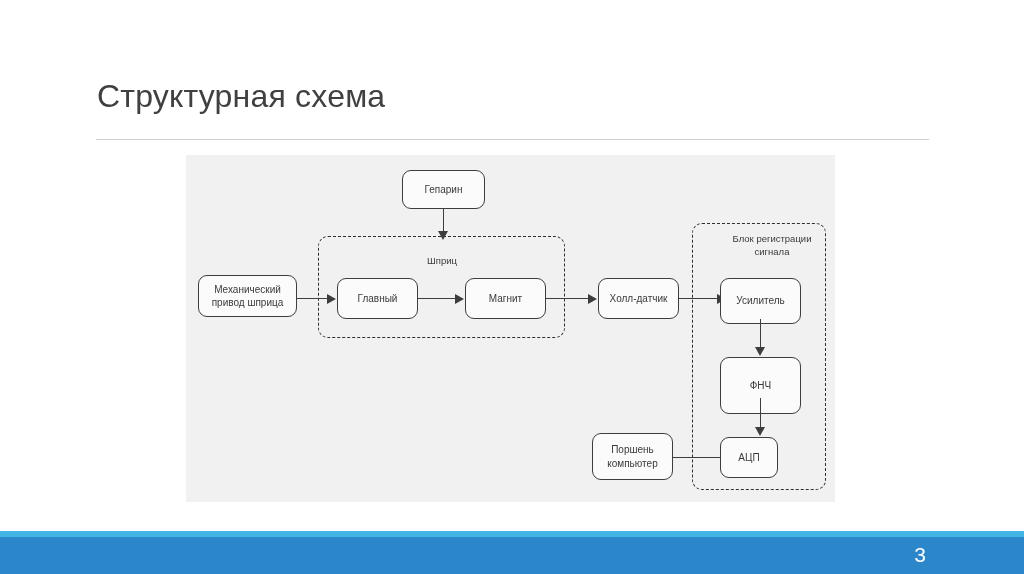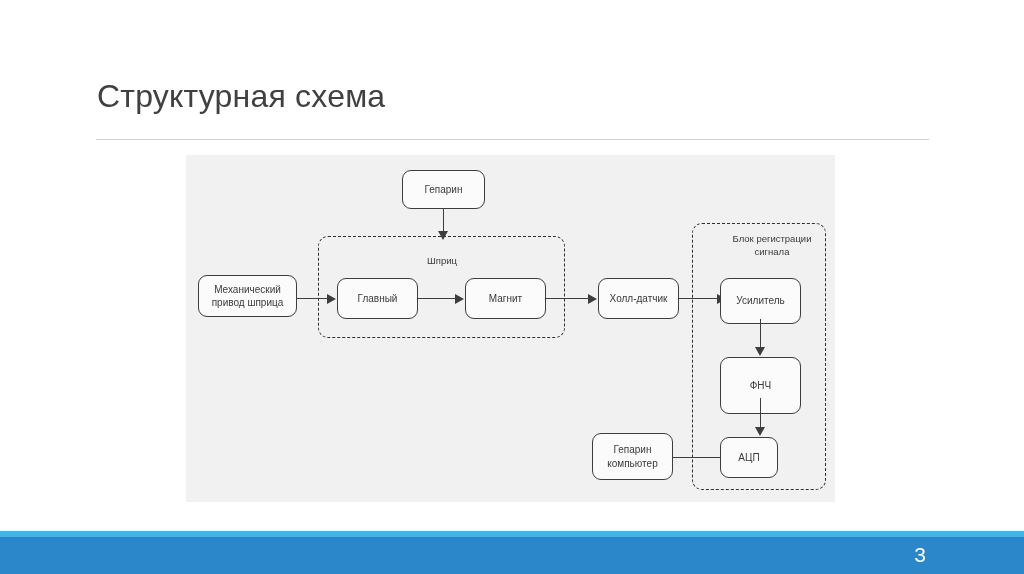--- a/index.html
+++ b/index.html
@@ -183,19 +183,19 @@
   <div class="node" style="left:534px; top:202px; width:81px; height:57px;">ФНЧ</div>
 
   <div class="edge-v" style="left:574px; top:243px; height:33px;"></div>
   <div class="arrow arrow-down" style="left:569px; top:272px;"></div>
 
   <div class="node" style="left:534px; top:282px; width:58px; height:41px;text-align:right;">АЦП</div>
 
   <div class="edge-h" style="left:487px; top:302px; width:48px;"></div>
   <div class="arrow arrow-left" style="left:478px; top:297.5px;"></div>
 
-  <div class="node" style="left:406px; top:278px; width:81px; height:47px;">Гепарин компьютер</div>
+  <div class="node" style="left:406px; top:278px; width:81px; height:47px;">Поршень компьютер</div>
 
 </div>
 
 <div class="footer-accent"></div>
 <div class="footer-bar"></div>
 <div class="page-number">3</div>
 
 </body></html>

